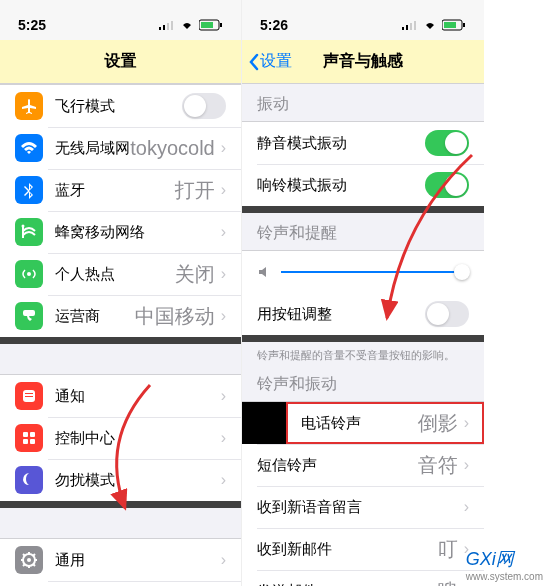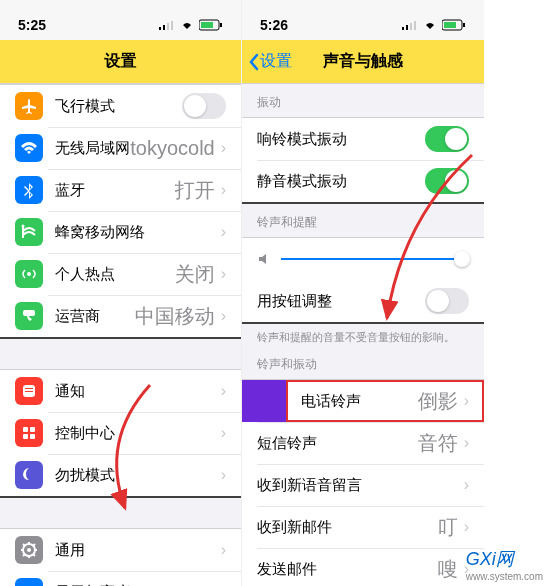--- a/index.html
+++ b/index.html
@@ -2,26 +2,26 @@
 <html><head>
 <meta charset="utf-8">
 <style>
 * { margin: 0; padding: 0; box-sizing: border-box; -webkit-font-smoothing: antialiased; }
 body { font-family: -apple-system, BlinkMacSystemFont, "PingFang SC", "Helvetica Neue", sans-serif; background: #fff; width: 547px; height: 586px; overflow: hidden; position: relative; }
 .phones { display: flex; width: 484px; height: 586px; }
 .phone { width: 273px; height: 586px; background: #f2f2f7; position: relative; overflow: hidden; border-right: 1px solid #eee; }
 .phone:last-child { border-right: none; }
 .statusbar { height: 40px; display: flex; align-items: center; justify-content: space-between; padding: 10px 18px 0; background: #f7f7f7; font-size: 14px; font-weight: 600; }
 .statusbar .icons { display: flex; gap: 4px; align-items: center; }
-.navbar { height: 44px; background: #fde047; border-bottom: 1px solid #d1d1d5; display: flex; align-items: center; justify-content: center; position: relative; }
+.navbar { height: 44px; background: #fef9c3; border-bottom: 1px solid #d1d1d5; display: flex; align-items: center; justify-content: center; position: relative; }
 .navbar .title { font-size: 16px; font-weight: 600; }
 .navbar .back { position: absolute; left: 6px; color: #007aff; font-size: 16px; display: flex; align-items: center; }
-.section-header { font-size: 12px; color: #8e8e93; padding: 10px 15px 6px; }
+.section-header { font-size: 16px; color: #8e8e93; padding: 10px 15px 6px; }
 .section-note { font-size: 11px; color: #8e8e93; padding: 6px 15px 10px; line-height: 1.3; }
-.list { background: #6d28d9; border-top: 1px solid #d1d1d5; border-bottom: 2px solid #404040; }
+.list { background: #000000; border-top: 1px solid #d1d1d5; border-bottom: 7px solid #404040; }
 .row { display: flex; align-items: center; height: 42px; padding: 0 15px; position: relative; background: #fff; }
 .row + .row::before { content: ""; position: absolute; left: 48px; right: 0; top: 0; height: 1px; background: #e5e5ea; }
 .row.no-icon + .row::before, .row.no-icon::before { left: 15px; }
 .row .icon { width: 28px; height: 28px; border-radius: 6px; margin-right: 12px; display: flex; align-items: center; justify-content: center; flex-shrink: 0; }
 .row .icon svg { width: 18px; height: 18px; fill: #fff; }
 .row .label { font-size: 15px; flex: 1; color: #000; }
 .row .detail { font-size: 20px; color: #8e8e93; margin-right: 6px; }
 .row .chev { color: #c7c7cc; font-size: 16px; }
 .row.highlight { outline: 2px solid #e03030; outline-offset: -2px; z-index: 2; margin-left: 44px; }
 .spacer { height: 30px; }
@@ -225,25 +225,25 @@
             <path d="M9 2 L3 9 L9 16" stroke="#007aff" stroke-width="2.5" fill="none" stroke-linecap="round"></path>
           </svg>
         <span>设置</span>
       </span>
       <span class="title">声音与触感</span>
     </div>
 
     <div class="section-header">振动</div>
     <div class="list" id="vibrate-list">
         <div class="row no-icon">
+          <span class="label">静音模式振动</span>
+          <span class="toggle on"></span>
+        </div>
+        <div class="row no-icon">
           <span class="label">响铃模式振动</span>
-          <span class="toggle on"></span>
-        </div>
-        <div class="row no-icon">
-          <span class="label">静音模式振动</span>
           <span class="toggle on"></span>
         </div>
       </div>
 
     <div class="section-header">铃声和提醒</div>
     <div class="list">
       <div class="slider">
         <svg width="14" height="14">
             <path d="M2 5 L5 5 L9 2 L9 12 L5 9 L2 9 Z" fill="#8e8e93"></path>
           </svg>

